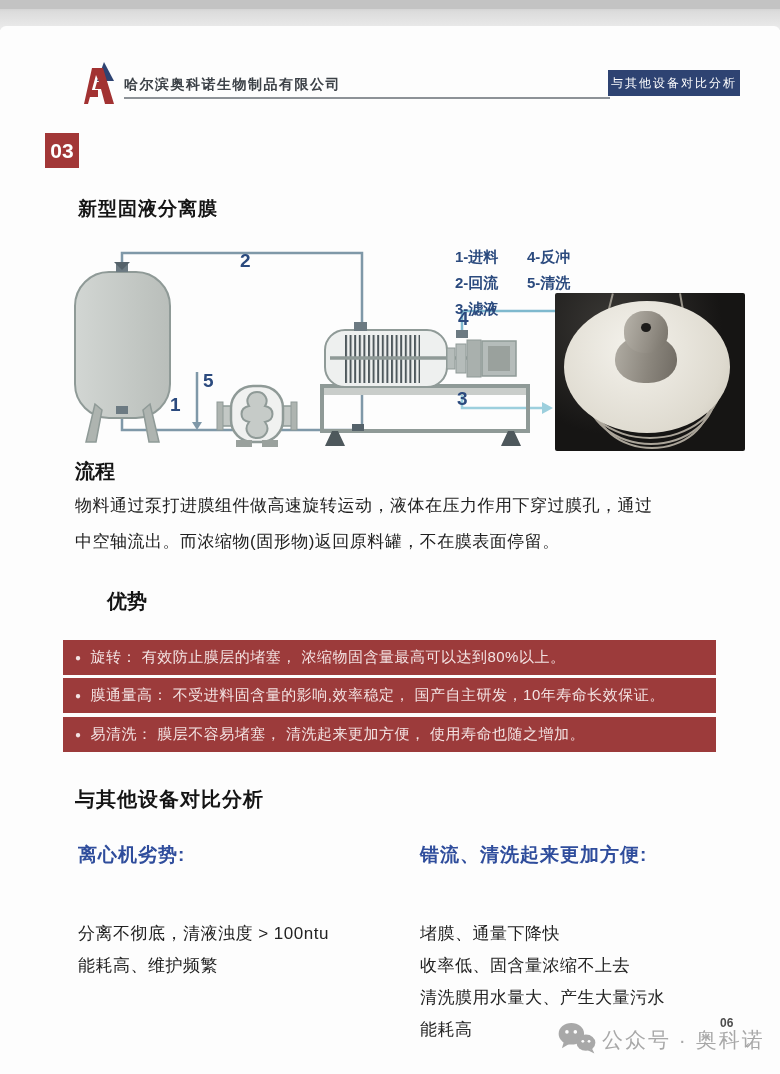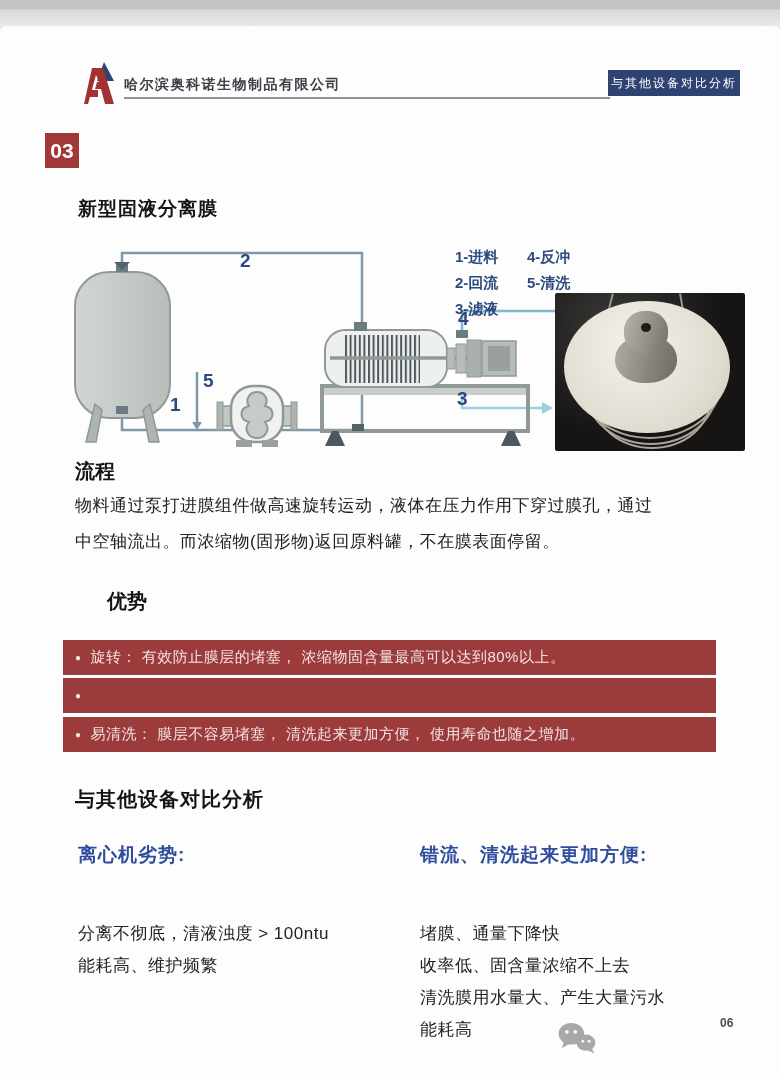--- a/index.html
+++ b/index.html
@@ -195,20 +195,21 @@
     <div class="process-line pl1">物料通过泵打进膜组件做高速旋转运动，液体在压力作用下穿过膜孔，通过</div>
     <div class="process-line pl2">中空轴流出。而浓缩物(固形物)返回原料罐，不在膜表面停留。</div>
 
     <div class="adv-h h-block">优势</div>
     <div class="banner b1">
       <span class="bullet">●</span>
       <span>旋转： 有效防止膜层的堵塞， 浓缩物固含量最高可以达到80%以上。</span>
     </div>
     <div class="banner b2">
       <span class="bullet">●</span>
+      <span>膜通量高： 不受进料固含量的影响,效率稳定， 国产自主研发，10年寿命长效保证。</span>
     </div>
     <div class="banner b3">
       <span class="bullet">●</span>
       <span>易清洗： 膜层不容易堵塞， 清洗起来更加方便， 使用寿命也随之增加。</span>
     </div>
 
     <div class="cmp-h h-block">与其他设备对比分析</div>
     <div class="col-h lcol-h">离心机劣势:</div>
     <div class="cmp-line l1">分离不彻底，清液浊度 &gt; 100ntu</div>
     <div class="cmp-line l2">能耗高、维护频繁</div>
@@ -226,15 +227,16 @@
         <ellipse cx="29.5" cy="22" rx="10" ry="8.6"></ellipse>
         <polygon points="36,28.5 38.5,33.5 31.5,30"></polygon>
       </g>
       <g fill="#fdfdfd">
         <circle cx="9.3" cy="10.5" r="1.9"></circle>
           <circle cx="18.2" cy="10.5" r="1.9"></circle>
         <circle cx="26.2" cy="20.5" r="1.5"></circle>
           <circle cx="32.8" cy="20.5" r="1.5"></circle>
       </g>
     </svg>
+    <div class="wechat-label">公众号 · 奥科诺</div>
 
   </div>
 </div>
 
 </body></html>

